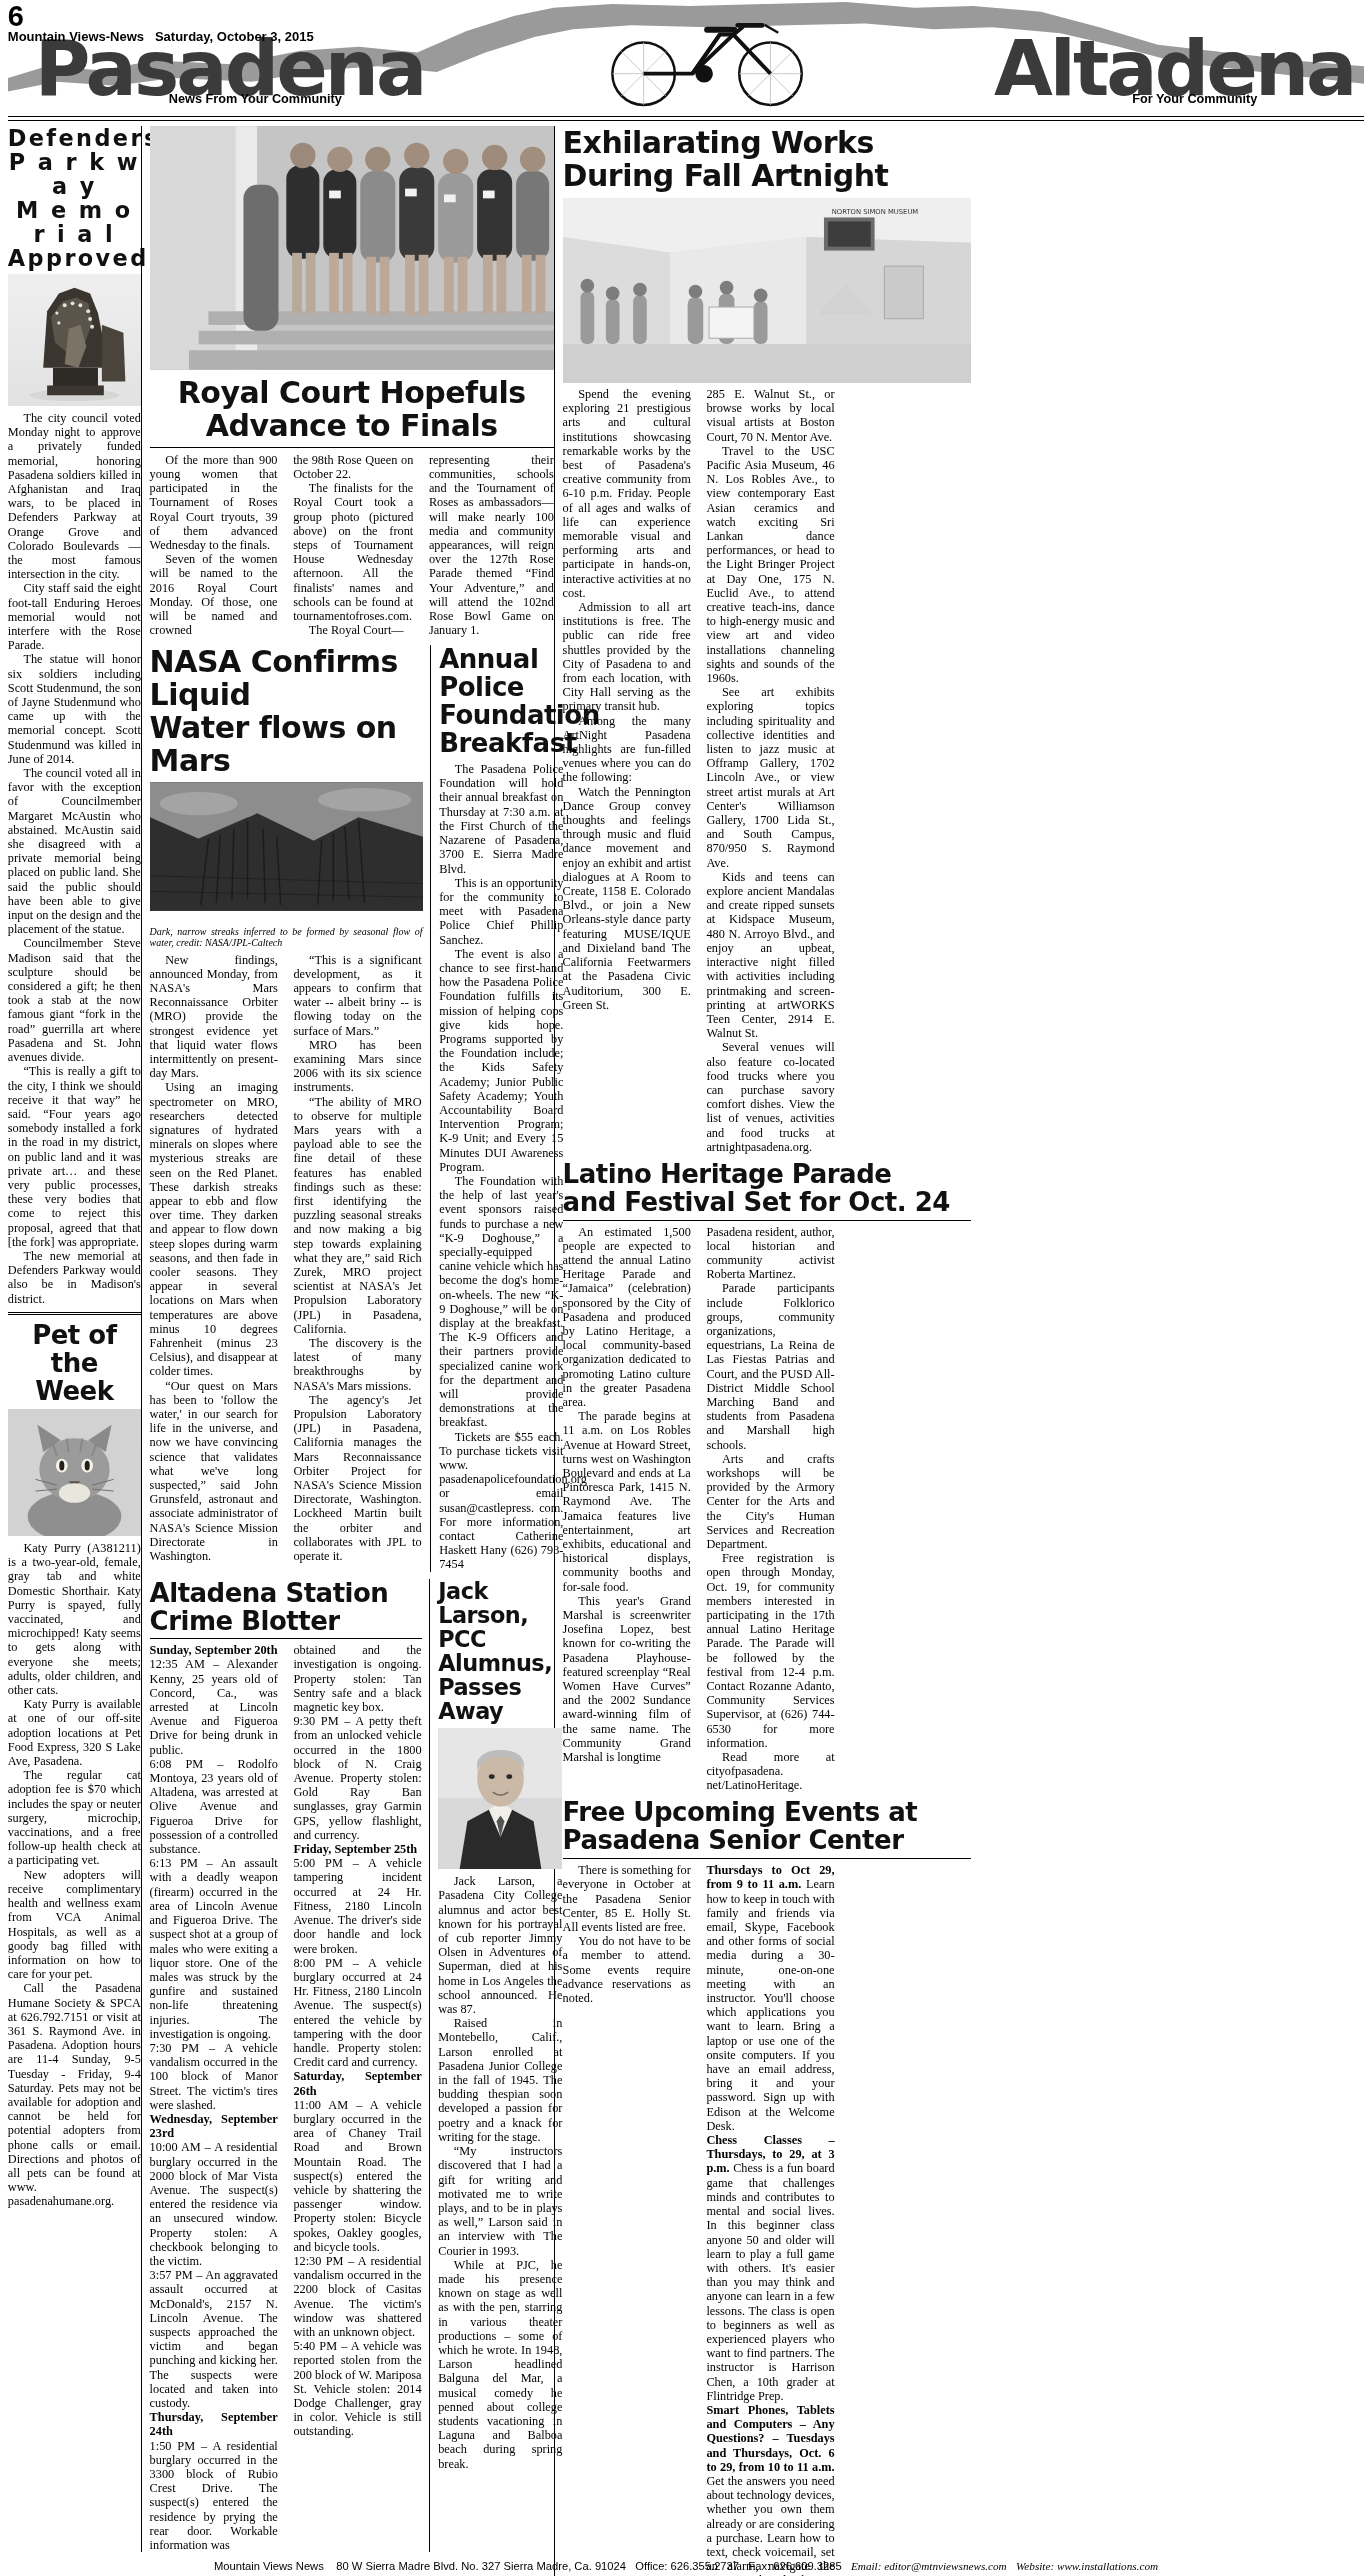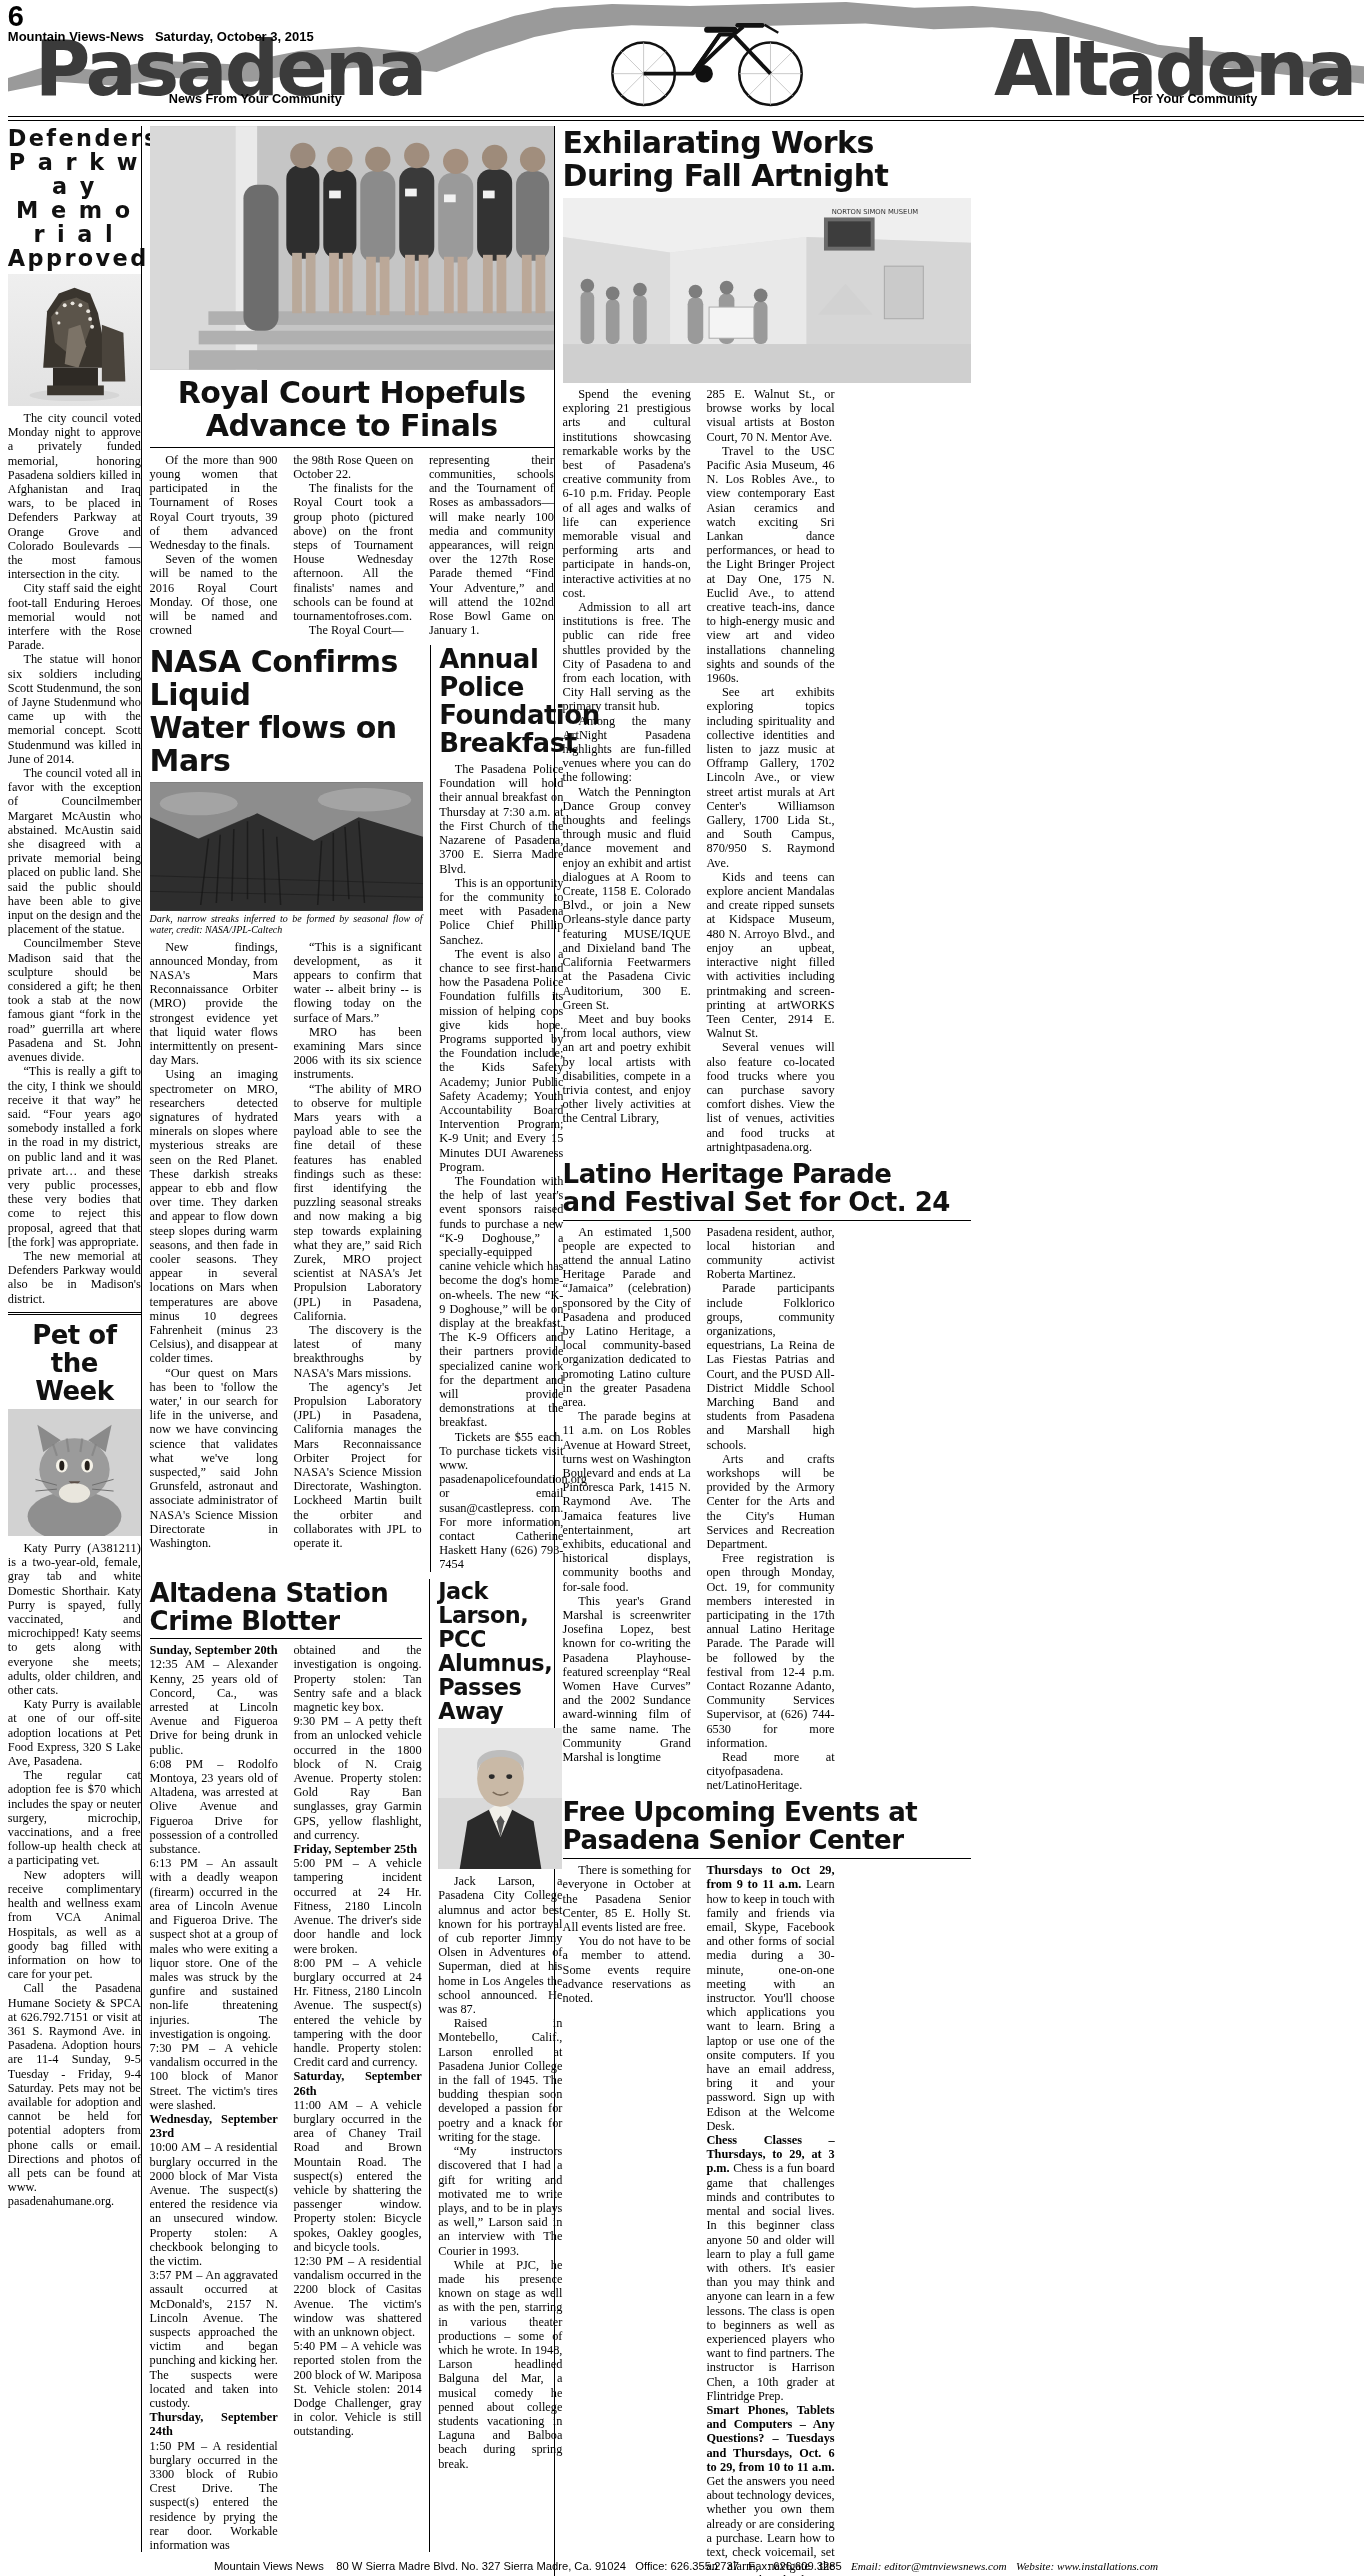--- a/index.html
+++ b/index.html
@@ -57,21 +57,21 @@
   .hl-lg { font-size:26px; line-height:28px; }
   .hl-md { font-size:22.4px; line-height:24px; }
   .hl-spread { letter-spacing:2.4px; }
 
   
   .body-grid { display:flex; gap:0; align-items:flex-start; }
   .vr { border-left:1px solid #000; }
 
   
   .photo { background:#cfcfcf; position:relative; overflow:hidden; }
-  .cap { font-size:10px; line-height:11.3px; font-style:italic; text-align:justify; margin-top:2px; }
+  .cap { font-size:10px; line-height:11.3px; font-style:italic; text-align:justify; margin-top:15px; }
 
   
   .footer {
     position:absolute; left:0; right:0; bottom:3.9px;
     font-family:"Liberation Sans", sans-serif;
     font-size:11.2px;
     text-align:center;
     white-space:nowrap;
   }
   .footer .it { font-family:"Liberation Serif", serif; font-style:italic; }
@@ -484,21 +484,20 @@
             <rect x="330" y="70" width="40" height="54" fill="#cacaca" stroke="#a8a8a8"></rect>
             <path d="M290,88 L318,120 L262,120 Z" fill="#d2d2d2"></path>
           </svg>
         </div>
         <div style="display:flex;margin-top:4px;">
           <div class="col-text" style="width:136px;padding-right:7.8px;">
             <p>Spend the evening exploring 21 prestigious arts and cultural institutions showcasing remarkable works by the best of Pasadena's creative community from 6-10 p.m. Friday. People of all ages and walks of life can experience memorable visual and performing arts and participate in hands-on, interactive activities at no cost.</p>
             <p>Admission to all art institutions is free. The public can ride free shuttles provided by the City of Pasadena to and from each location, with City Hall serving as the primary transit hub.</p>
             <p>Among the many ArtNight Pasadena highlights are fun-filled venues where you can do the following:</p>
             <p>Watch the Pennington Dance Group convey thoughts and feelings through music and fluid dance movement and enjoy an exhibit and artist dialogues at A Room to Create, 1158 E. Colorado Blvd., or join a New Orleans-style dance party featuring MUSE/IQUE and Dixieland band The California Feetwarmers at the Pasadena Civic Auditorium, 300 E. Green St.</p>
-            <p>Meet and buy books from local authors, view an art and poetry exhibit by local artists with disabilities, compete in a trivia contest, and enjoy other lively activities at the Central Library,</p>
           </div>
           <div class="col-text" style="width:136px;padding-left:7.8px;">
             <p class="noind">285 E. Walnut St., or browse works by local visual artists at Boston Court, 70 N. Mentor Ave.</p>
             <p>Travel to the USC Pacific Asia Museum, 46 N. Los Robles Ave., to view contemporary East Asian ceramics and watch exciting Sri Lankan dance performances, or head to the Light Bringer Project at Day One, 175 N. Euclid Ave., to attend creative teach-ins, dance to high-energy music and view art and  video installations channeling sights and sounds of the 1960s.</p>
             <p>See art exhibits exploring topics including spirituality and collective identities and listen to jazz music at Offramp Gallery, 1702 Lincoln Ave., or view street artist murals at Art Center's Williamson Gallery, 1700 Lida St., and South Campus, 870/950 S. Raymond Ave.</p>
             <p>Kids and teens can explore ancient Mandalas and create ripped sunsets at Kidspace Museum, 480 N. Arroyo Blvd., and enjoy an upbeat, interactive night filled with activities including printmaking and screen-printing at artWORKS Teen Center, 2914 E. Walnut St.</p>
             <p>Several venues will also feature co-located food trucks where you can purchase savory comfort dishes.  View the list of venues, activities and food trucks at artnightpasadena.org.</p>
           </div>
         </div>
       </div>

